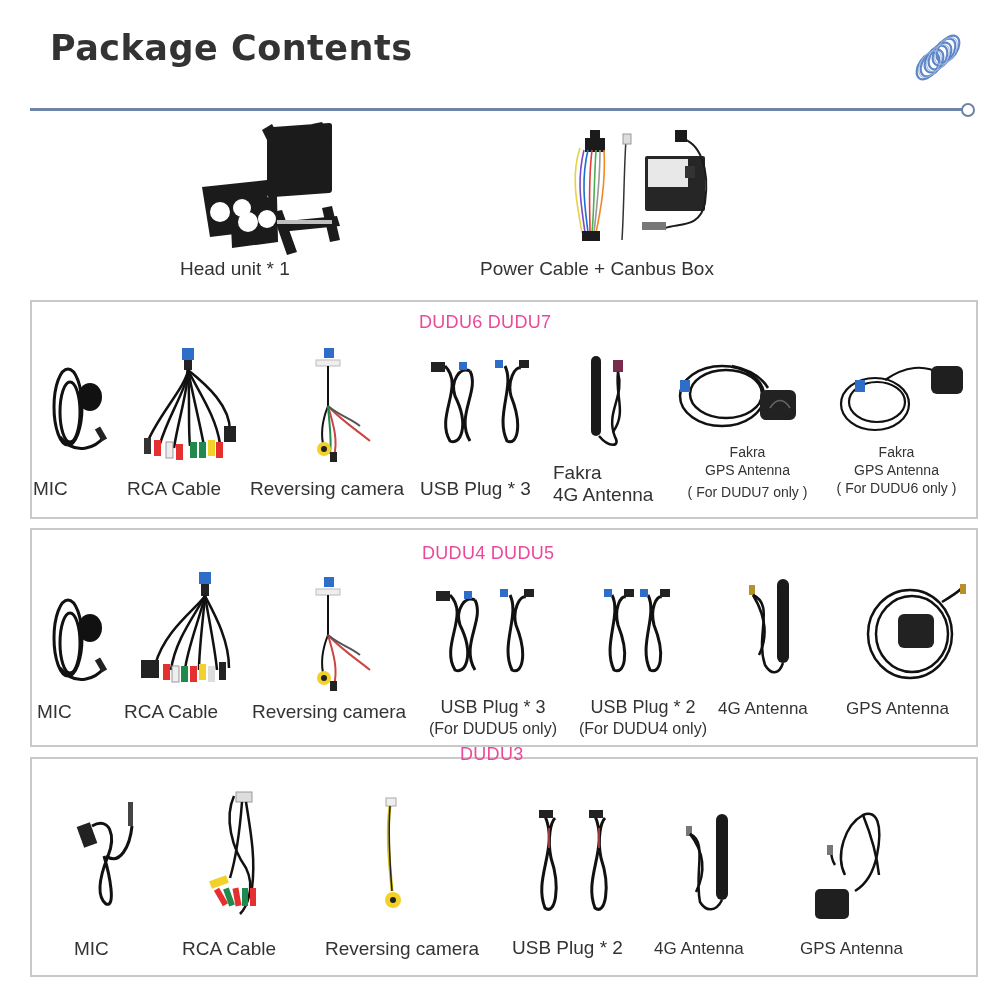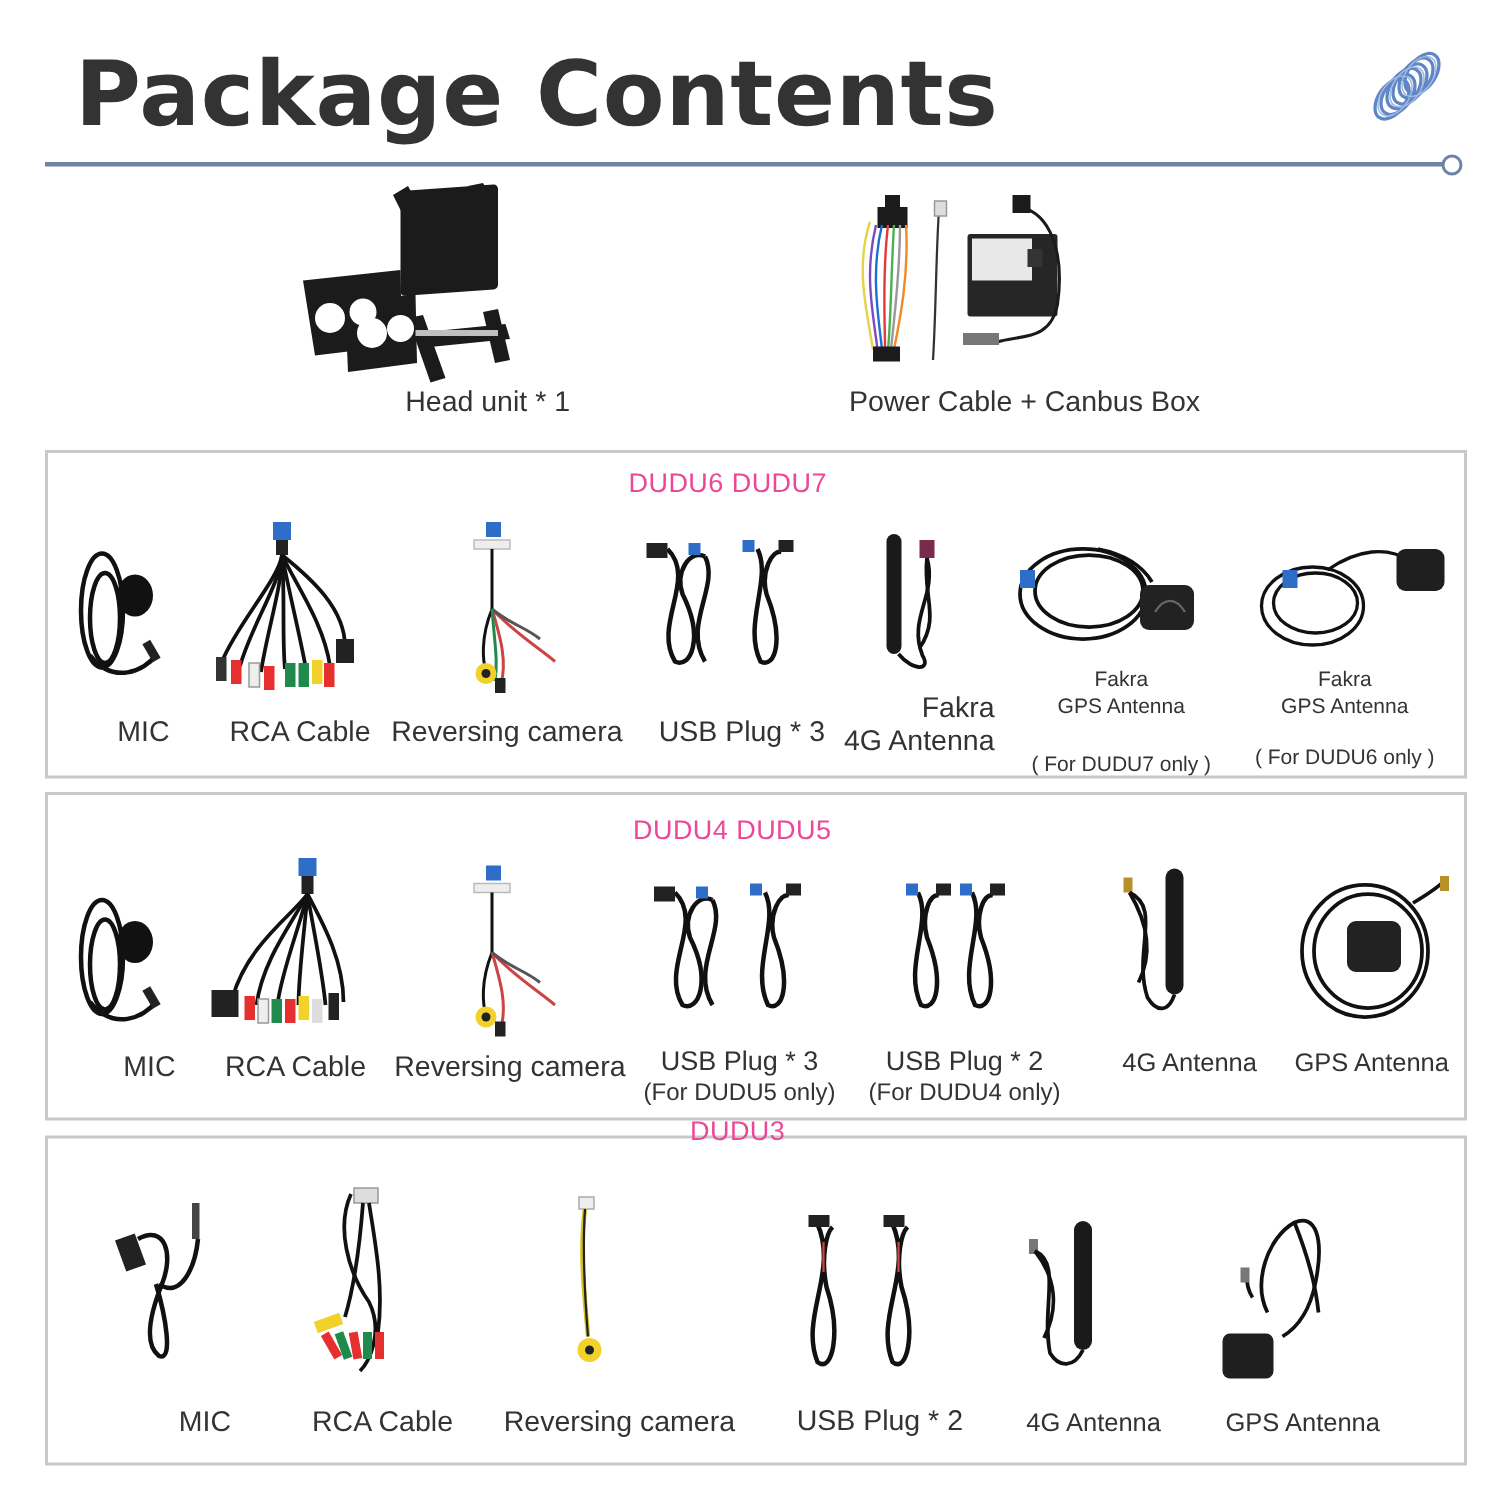--- a/index.html
+++ b/index.html
@@ -1,25 +1,25 @@
 <!DOCTYPE html>
 <html><head>
 <meta charset="utf-8">
 <style>
   html, body { margin:0; padding:0; background:#ffffff; }
   body { width:1000px; height:1000px; position:relative; overflow:hidden;
          font-family:"Liberation Sans", "DejaVu Sans", sans-serif; color:#333; }
   .abs { position:absolute; }
-  .title { left:50px; top:28px; font-size:60px; font-weight:bold; color:#333333;
+  .title { left:50px; top:28px; font-size:35px; font-weight:bold; color:#333333;
            letter-spacing:0.5px; font-family:"DejaVu Sans", sans-serif; }
   .rule { left:30px; top:108px; width:932px; height:3px; background:#6e84a6; }
   .rule-end { left:961px; top:103px; width:10px; height:10px; border:2px solid #6e84a6;
               border-radius:50%; background:#fff; }
   .coil { left:912px; top:32px; width:52px; height:52px; }
-  .label { font-size:19px; color:#333; text-align:right; white-space:nowrap; line-height:22px; }
+  .label { font-size:19px; color:#333; text-align:left; white-space:nowrap; line-height:22px; }
   .label-sm { font-size:14px; line-height:18px; color:#333; text-align:center; white-space:nowrap; }
   .box { border:2px solid #c9c9c9; box-sizing:border-box; background:#fff; }
   .section-title { font-size:18px; color:#ec4899; white-space:nowrap; letter-spacing:0.3px; }
   .img { display:block; }
 </style>
 </head>
 <body>
 
 <div class="abs title">Package Contents</div>
 
@@ -174,36 +174,36 @@
       <ellipse cx="54" cy="36" rx="36" ry="24"></ellipse>
     <path d="M60 8 C80 12,90 20,96 30"></path>
   </g>
   <rect x="8" y="22" width="10" height="12" fill="#2f6ec8"></rect>
   <rect x="88" y="32" width="36" height="30" rx="6" fill="#222"></rect>
   <path d="M98 50 C104 40,112 40,118 50" stroke="#666" stroke-width="1.5" fill="none"></path>
 </svg>
 <div class="abs label-sm" style="left:680px;top:443px;width:135px;">
   <div>Fakra</div>
   <div>GPS Antenna</div>
-  <div style="margin-top:21px;">( For DUDU7 only )</div>
+  <div style="margin-top:4px;">( For DUDU7 only )</div>
 </div>
 
 <svg class="abs img" style="left:835px;top:362px;width:135px;height:75px;" viewBox="0 0 135 75">
   <g fill="none" stroke="#111" stroke-width="2.2">
     <ellipse cx="40" cy="42" rx="34" ry="26"></ellipse>
       <ellipse cx="42" cy="40" rx="28" ry="20"></ellipse>
     <path d="M50 18 C70 4,90 2,105 12"></path>
   </g>
   <rect x="20" y="18" width="10" height="12" fill="#2f6ec8"></rect>
   <rect x="96" y="4" width="32" height="28" rx="6" fill="#1f1f1f"></rect>
 </svg>
 <div class="abs label-sm" style="left:829px;top:443px;width:135px;">
   <div>Fakra</div>
   <div>GPS Antenna</div>
-  <div style="margin-top:16px;">( For DUDU6 only )</div>
+  <div style="margin-top:0;">( For DUDU6 only )</div>
 </div>
 
 <div class="abs box" style="left:30px;top:528px;width:948px;height:219px;"></div>
 <div class="abs section-title" style="left:422px;top:543px;">DUDU4  DUDU5</div>
 
 <svg class="abs img" style="left:46px;top:588px;width:64px;height:100px;" viewBox="0 0 64 100">
   <g fill="none" stroke="#111" stroke-width="3">
     <ellipse cx="22" cy="50" rx="14" ry="38"></ellipse>
       <ellipse cx="24" cy="55" rx="10" ry="30"></ellipse>
     <path d="M14 80 C30 100,50 90,58 80"></path>

